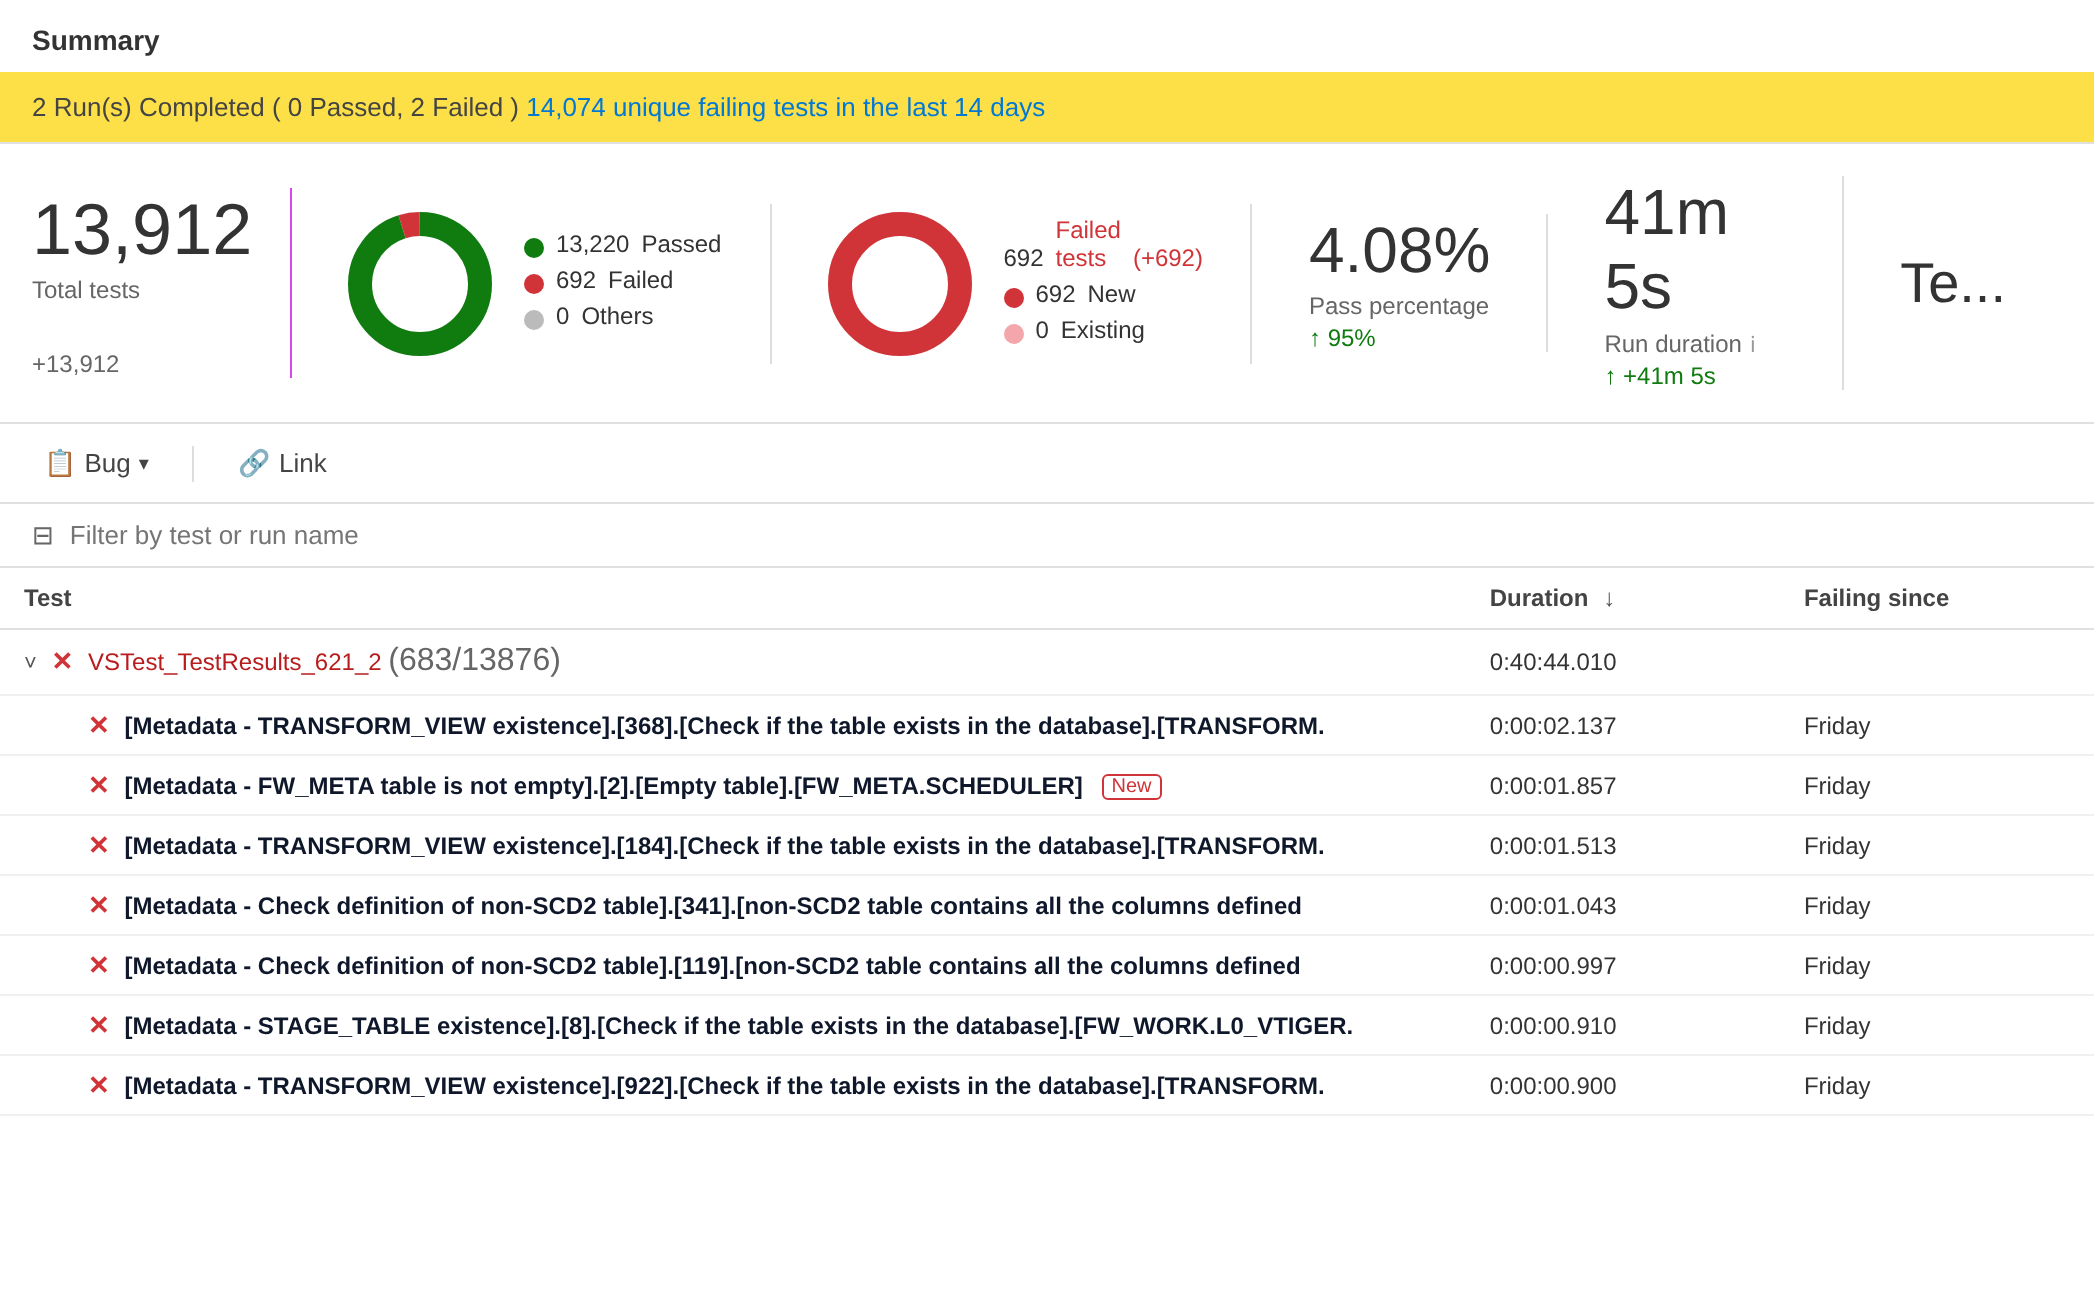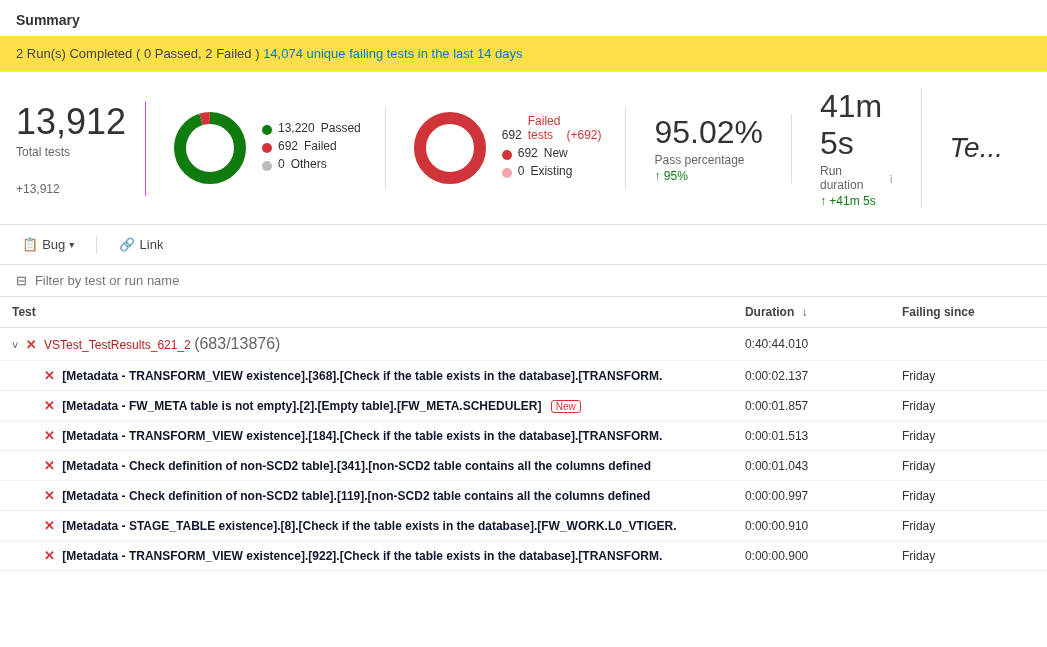--- a/index.html
+++ b/index.html
@@ -136,35 +136,35 @@
       </div>
       <div class="legend-row">
         <span class="dot dot-pink"></span>
         <span>0</span>
         <span>Existing</span>
       </div>
     </div>
   </div>
 
   <div class="stat-block">
-    <div class="stat-percent">95.02%</div>
+    <div class="stat-percent">4.08%</div>
     <div class="stat-label">Pass percentage</div>
     <div class="stat-delta">↑ 95%</div>
   </div>
 
   <div class="stat-block">
     <div class="stat-big">41m 5s</div>
     <div class="stat-label" style="display:flex;align-items:center;gap:4px;">
       <span>Run duration</span>
       <span style="color:#999;font-size:11px;">ℹ</span>
     </div>
     <div class="stat-delta">↑ +41m 5s</div>
   </div>
 
-  <div class="stat-block" style="border-right:none;font-style:italic;">
+  <div class="stat-block" style="border-right:none;">
     <div class="stat-big" style="font-size:28px;">Te...</div>
   </div>
 
 </div>
 
 <div class="toolbar">
   <button class="toolbar-btn">
     <span style="font-size:13px;">📋</span>
     <span>Bug</span>
     <span style="font-size:10px;">▾</span>

